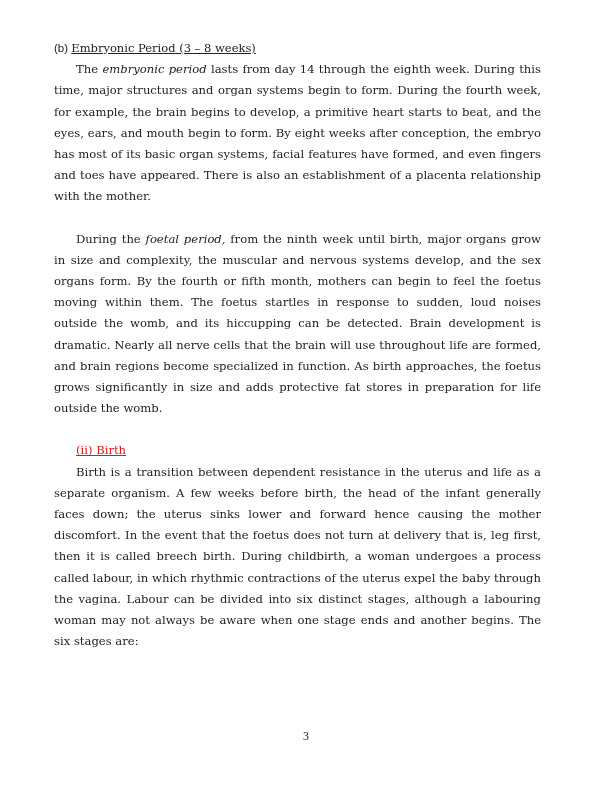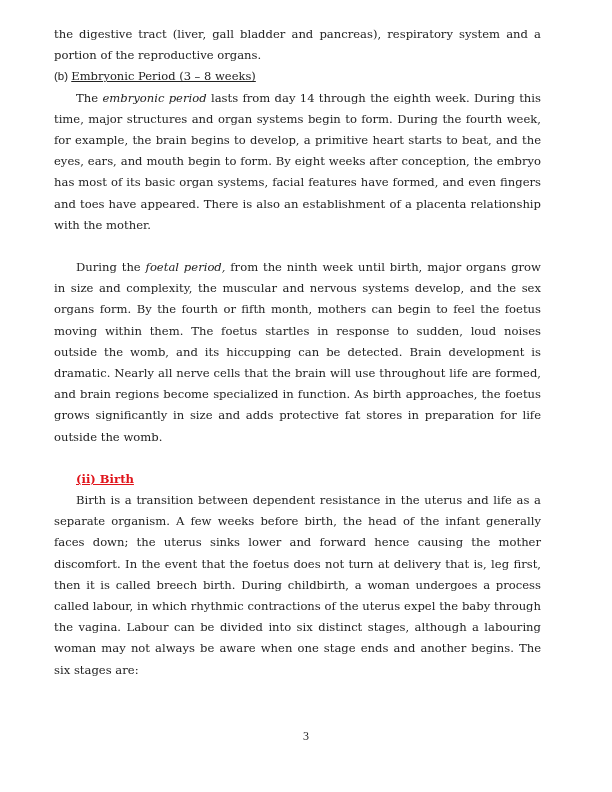--- a/index.html
+++ b/index.html
@@ -1,34 +1,33 @@
 <!DOCTYPE html>
 <html><head>
 <meta charset="utf-8">
 <style>
   html, body { margin:0; padding:0; background:#fff; }
   body { width:612px; height:792px; position:relative; overflow:hidden; color:#222; }
   .page { position:absolute; left:54px; top:24px; width:487px;
     font-family:"DejaVu Serif", serif; font-size:11.6px; line-height:21.2px; }
   p { margin:0; text-align:justify; }
   .indent { text-indent:22px; }
-  .sub { font-family:"Liberation Sans", sans-serif; font-size:11.5px; }
+  .sub { font-family:"Liberation Sans", sans-serif; font-size:11.5px;margin-top:14px; }
   .sub .u { font-family:"DejaVu Serif", serif; text-decoration:underline; }
   .gap { height:21px; }
   .gap2 { height:21px; }
-  .redh { color:#e0141b; font-weight:bold; text-decoration:underline; padding-left:22px; }
+  .redh { color:#e0141b; font-weight:normal; text-decoration:underline; padding-left:22px; }
   em { font-style:italic; }
   .pagenum { position:absolute; top:729px; left:0; width:612px; text-align:center;
     font-family:"Liberation Serif", serif; font-size:12px; }
 </style>
 </head>
 <body>
 
 <div class="page">
-  <p>the digestive tract (liver, gall bladder and pancreas), respiratory system and a portion of the reproductive organs.</p>
   <p class="sub"><span>(b) </span><span class="u">Embryonic Period (3 – 8 weeks)</span></p>
   <p class="indent"><span>The </span><em>embryonic period</em><span> lasts from day 14 through the eighth week. During this time, major structures and organ systems begin to form. During the fourth week, for example, the brain begins to develop, a primitive heart starts to beat, and the eyes, ears, and mouth begin to form. By eight weeks after conception, the embryo has most of its basic organ systems, facial features have formed, and even fingers and toes have appeared. There is also an establishment of a placenta relationship with the mother.</span></p>
   <div class="gap"></div>
   <p class="indent"><span>During the </span><em>foetal period,</em><span> from the ninth week until birth, major organs grow in size and complexity, the muscular and nervous systems develop, and the sex organs form. By the fourth or fifth month, mothers can begin to feel the foetus moving within them. The foetus startles in response to sudden, loud noises outside the womb, and its hiccupping can be detected. Brain development is dramatic. Nearly all nerve cells that the brain will use throughout life are formed, and brain regions become specialized in function. As birth approaches, the foetus grows significantly in size and adds protective fat stores in preparation for life outside the womb.</span></p>
   <div class="gap2"></div>
   <p><span class="redh">(ii) Birth</span></p>
   <p class="indent">Birth is a transition between dependent resistance in the uterus and life as a separate organism. A few weeks before birth, the head of the infant generally faces down; the uterus sinks lower and forward hence causing the mother discomfort. In the event that the foetus does not turn at delivery that is, leg first, then it is called breech birth. During childbirth, a woman undergoes a process called labour, in which rhythmic contractions of the uterus expel the baby through the vagina. Labour can be divided into six distinct stages, although a labouring woman may not always be aware when one stage ends and another begins. The six stages are:</p>
 </div>
 
 <div class="pagenum">3</div>

